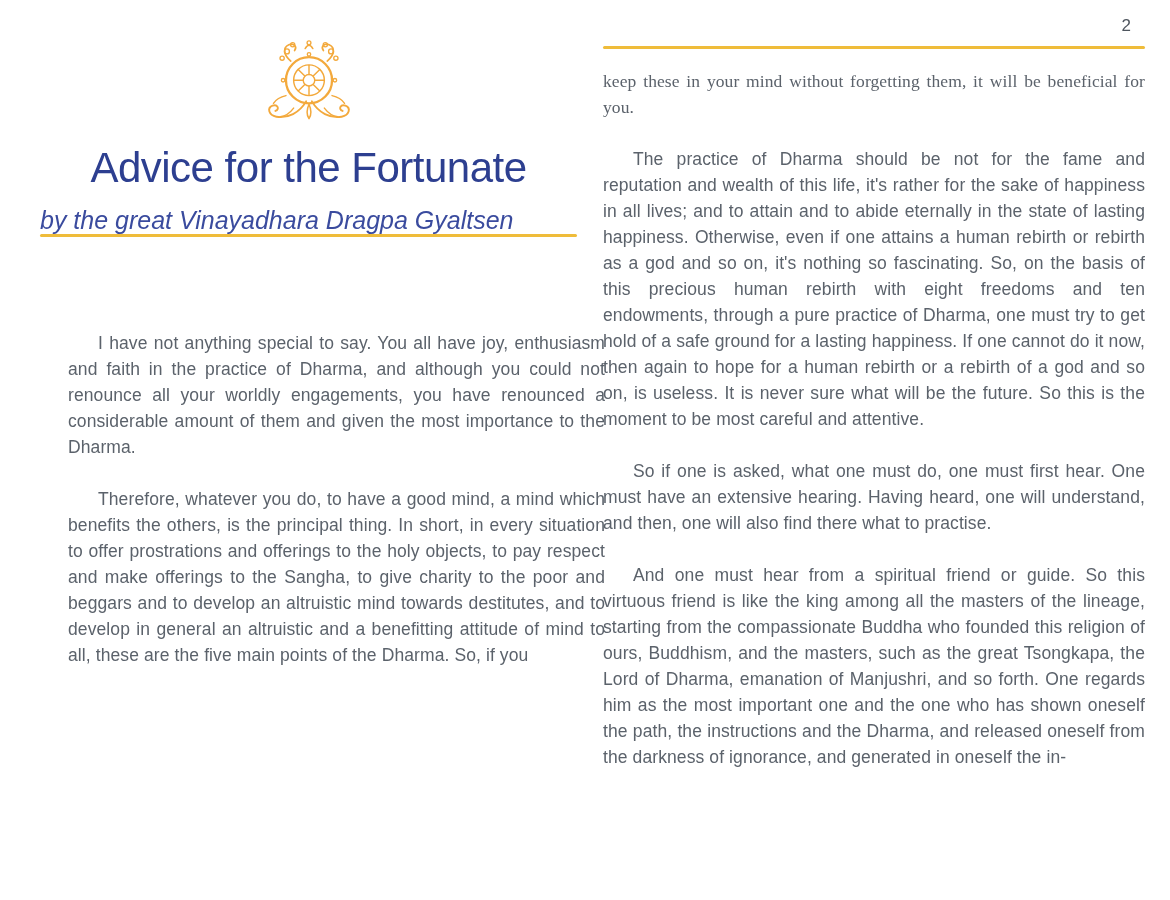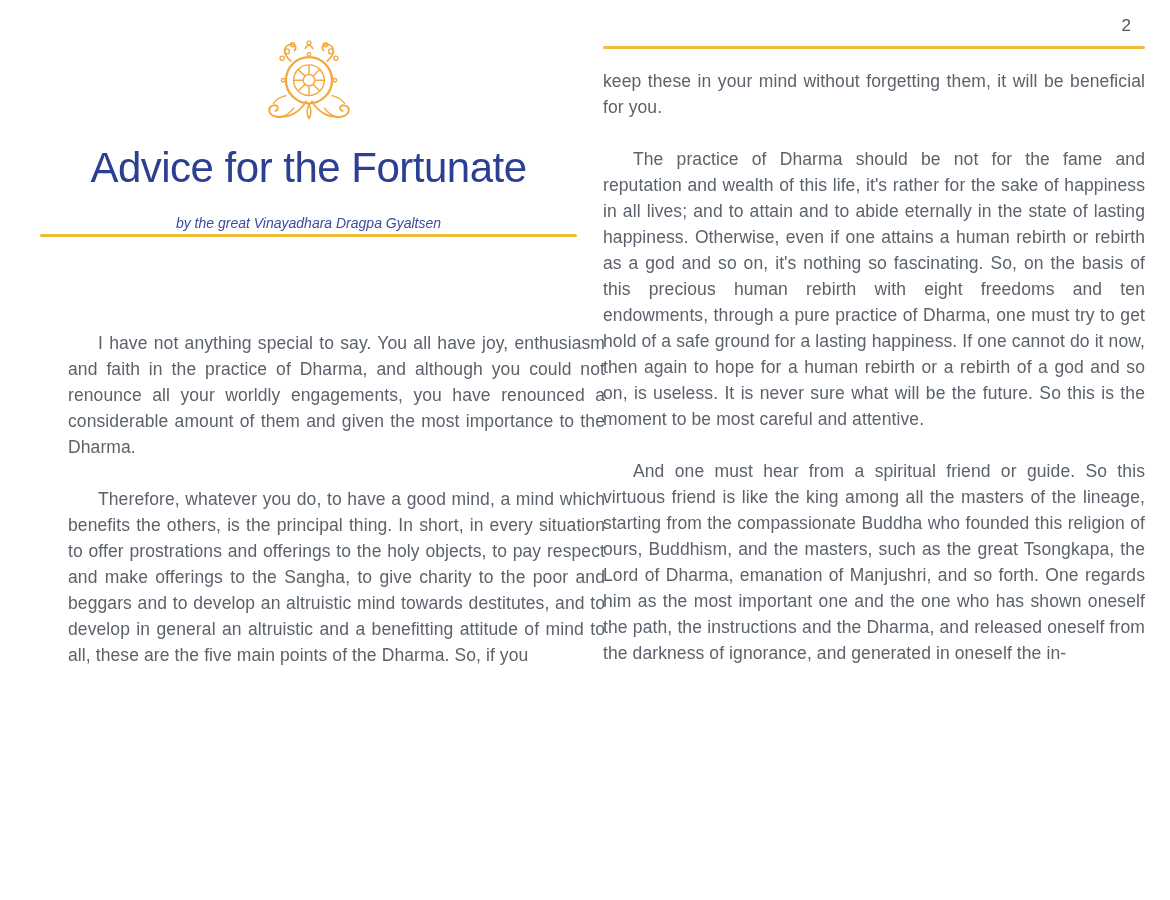--- a/index.html
+++ b/index.html
@@ -23,25 +23,23 @@
   .title{
     position:absolute;top:144px;left:0;width:100%;
     text-align:center;
     font-size:42px;line-height:1.12;
     letter-spacing:-0.5px;
     color:#2d3f90;
     font-weight:500;
   }
   .subtitle{
     position:absolute;top:206px;left:0;width:100%;
-    text-align:center;
     font-style:italic;
-    font-size:14px;
+    font-size:25px;
     color:#3a4b9e;
-    margin-top:9px;
   }
   .gold-rule-left{
     position:absolute;top:234px;left:0;width:100%;height:3px;
     background:#efbc3a;border-radius:2px;
   }
 
   
   .page-number{
     position:absolute;top:16px;right:14px;
     font-size:17px;color:#4e555e;
@@ -55,21 +53,21 @@
   .body-text{
     position:absolute;left:0;width:100%;
     font-size:17.5px;line-height:26px;
     color:#5b626b;
     letter-spacing:0.1px;
     text-align:justify;
   }
   .left-body{top:330px;margin-left:28px;}
   .right-body{top:68px;}
   .body-text p{margin:0 0 26px 0;text-indent:30px;}
-  .body-text p.no-indent{text-indent:0;}
+  .body-text p.no-indent{text-indent:0;font-family:Liberation Serif, serif;}
 </style>
 </head>
 <body>
 
 <div class="page">
 
   <div class="left-col">
 
     <div class="emblem">
       <svg viewBox="0 0 100 104" width="96" height="100" aria-hidden="true">
@@ -128,17 +126,18 @@
   </div>
 
   <div class="right-col">
 
     <div class="page-number">2</div>
     <div class="gold-rule-right"></div>
 
     <div class="body-text right-body">
       <p class="no-indent">keep these in your mind without forgetting them, it will be beneficial for you.</p>
       <p>The practice of Dharma should be not for the fame and reputation and wealth of this life, it's rather for the sake of happiness in all lives; and to attain and to abide eternally in the state of lasting happiness. Otherwise, even if one attains a human rebirth or rebirth as a god and so on, it's nothing so fascinating. So, on the basis of this precious human rebirth with eight freedoms and ten endowments, through a pure practice of Dharma, one must try to get hold of a safe ground for a lasting happiness. If one cannot do it now, then again to hope for a human rebirth or a rebirth of a god and so on, is useless. It is never sure what will be the future. So this is the moment to be most careful and attentive.</p>
+      <p>So if one is asked, what one must do, one must first hear. One must have an extensive hearing. Having heard, one will understand, and then, one will also find there what to practise.</p>
       <p>And one must hear from a spiritual friend or guide. So this virtuous friend is like the king among all the masters of the lineage, starting from the compassionate Buddha who founded this religion of ours, Buddhism, and the masters, such as the great Tsongkapa, the Lord of Dharma, emanation of Manjushri, and so forth. One regards him as the most important one and the one who has shown oneself the path, the instructions and the Dharma, and released oneself from the darkness of ignorance, and generated in oneself the in-</p>
     </div>
   </div>
 
 </div>
 
 </body></html>

